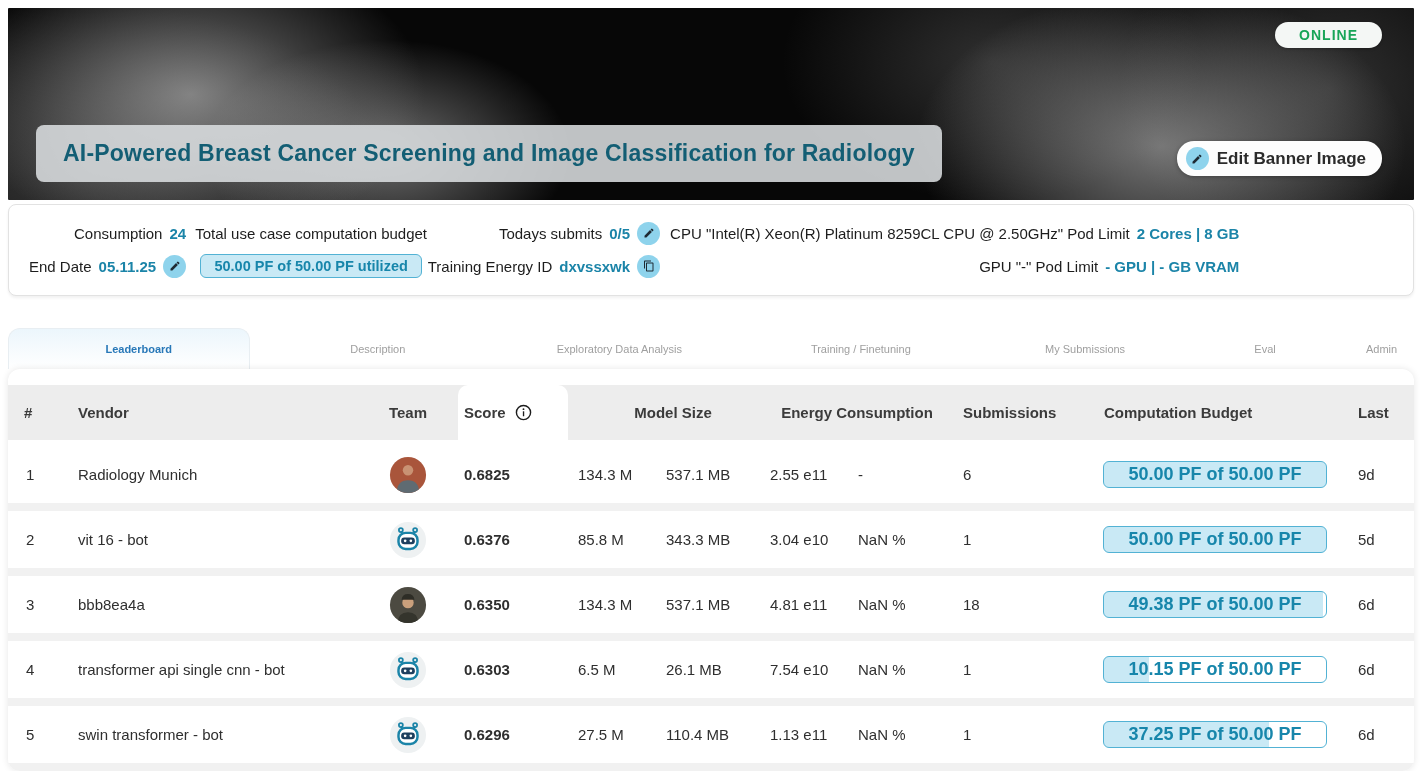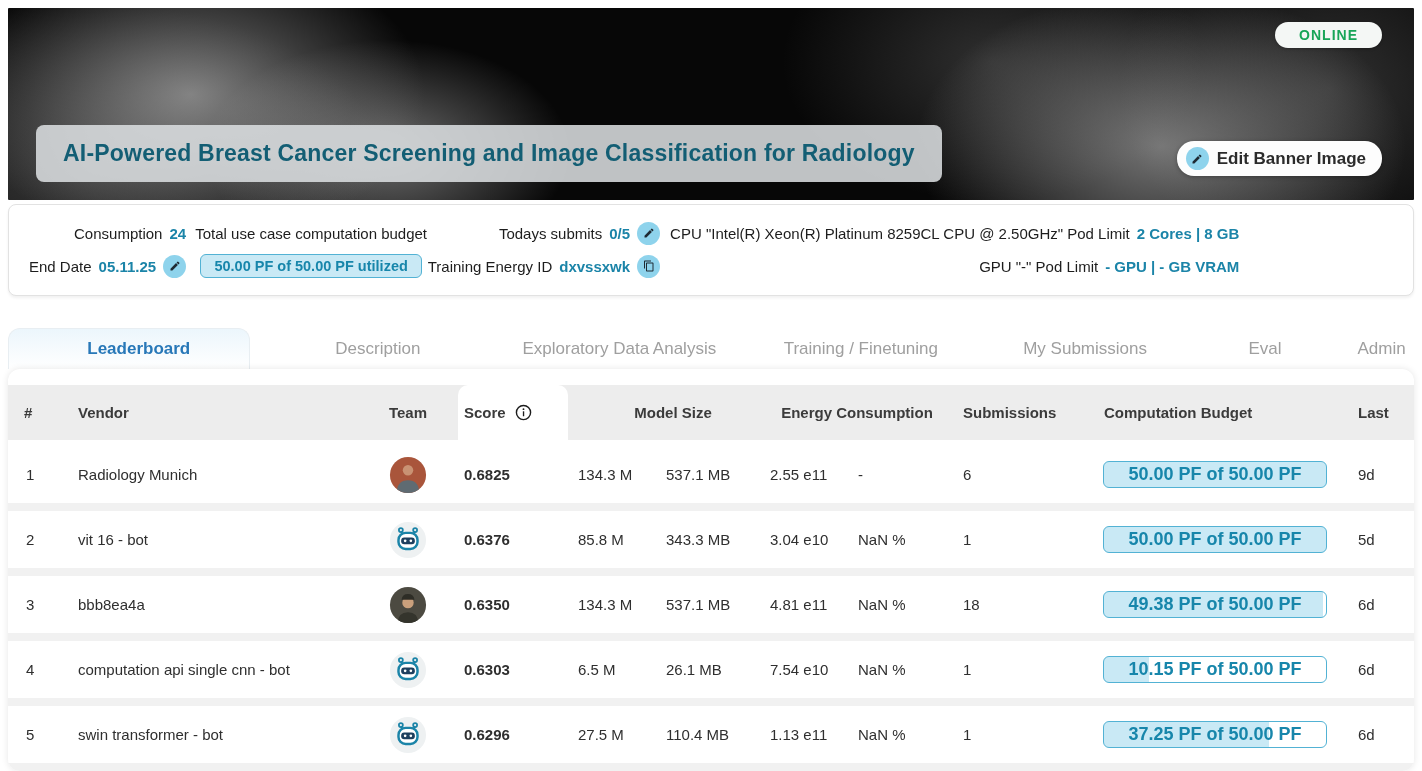--- a/index.html
+++ b/index.html
@@ -42,21 +42,21 @@
   .colC { width:224px; }
   .colD { flex:1; }
   .lbl { color:#1d1d1d; }
   .val { color:#1b84a8; font-weight:700; }
   .util-badge { display:inline-block; padding:3px 13px; border-radius:6px;
     background:#c9e9f5; border:1px solid #52b2d4; color:#1786ab; font-weight:700; font-size:14.5px; }
 
   
   .tab-bar { position:absolute; left:8px; top:328px; width:1406px; height:41px; display:flex; }
   .tab { height:41px; display:flex; align-items:center; justify-content:center;
-    font-size:17px; color:#9f9f9f; cursor:pointer;padding-left:20px; }
+    font-size:11px; color:#9f9f9f; cursor:pointer;padding-left:20px; }
   .tab.active { background:linear-gradient(#ecf6fc, #ffffff);
     border:1px solid #e8eef2; border-bottom:none; border-radius:12px 12px 0 0;
     color:#2878b8; font-weight:700; }
 
   
   .table-card { position:absolute; left:8px; top:369px; width:1406px; height:402px;
     background:#fff; border-radius:12px; box-shadow:0 0 7px rgba(0,0,0,.10);
     padding-top:16px; display:flex; flex-direction:column; overflow:hidden; }
   .grid-row { display:grid;
     grid-template-columns:60px 290px 100px 110px 88px 110px 82px 100px 150px 240px 1fr;
@@ -280,21 +280,21 @@
           <div class="td td-e1">4.81 e11</div>
           <div class="td">NaN %</div>
           <div class="td-subs">18</div>
           <div class="">
             <div class="budget-badge" style="background: linear-gradient(to right, rgb(201, 233, 245) 98.8%, rgb(255, 255, 255) 98.8%);">49.38 PF of 50.00 PF</div>
           </div>
           <div class="td-last">6d</div>
         </div>
         <div class="grid-row trow">
           <div class="td-rank">4</div>
-          <div class="td-vendor">computation api single cnn - bot</div>
+          <div class="td-vendor">transformer api single cnn - bot</div>
           <div class="td-team">
             <span class="avatar"><svg viewBox="0 0 40 40" width="38" height="38">
                 <circle cx="20" cy="20" r="19" fill="#eef1f2"></circle>
                 <circle cx="12.5" cy="9.5" r="2.1" fill="none" stroke="#1b84a8" stroke-width="1.8"></circle>
                 <circle cx="27.5" cy="9.5" r="2.1" fill="none" stroke="#1b84a8" stroke-width="1.8"></circle>
                 <line x1="14" y1="13.5" x2="12.9" y2="11.2" stroke="#1b84a8" stroke-width="1.8"></line>
                 <line x1="26" y1="13.5" x2="27.1" y2="11.2" stroke="#1b84a8" stroke-width="1.8"></line>
                 <rect x="10" y="12.5" width="20" height="17" rx="7.5" fill="#fff" stroke="#1b84a8" stroke-width="2.6"></rect>
                 <rect x="12.8" y="17.4" width="14.4" height="7" rx="3.2" fill="#1d3f5e"></rect>
                 <circle cx="17" cy="20.9" r="1.4" fill="#fff"></circle>

